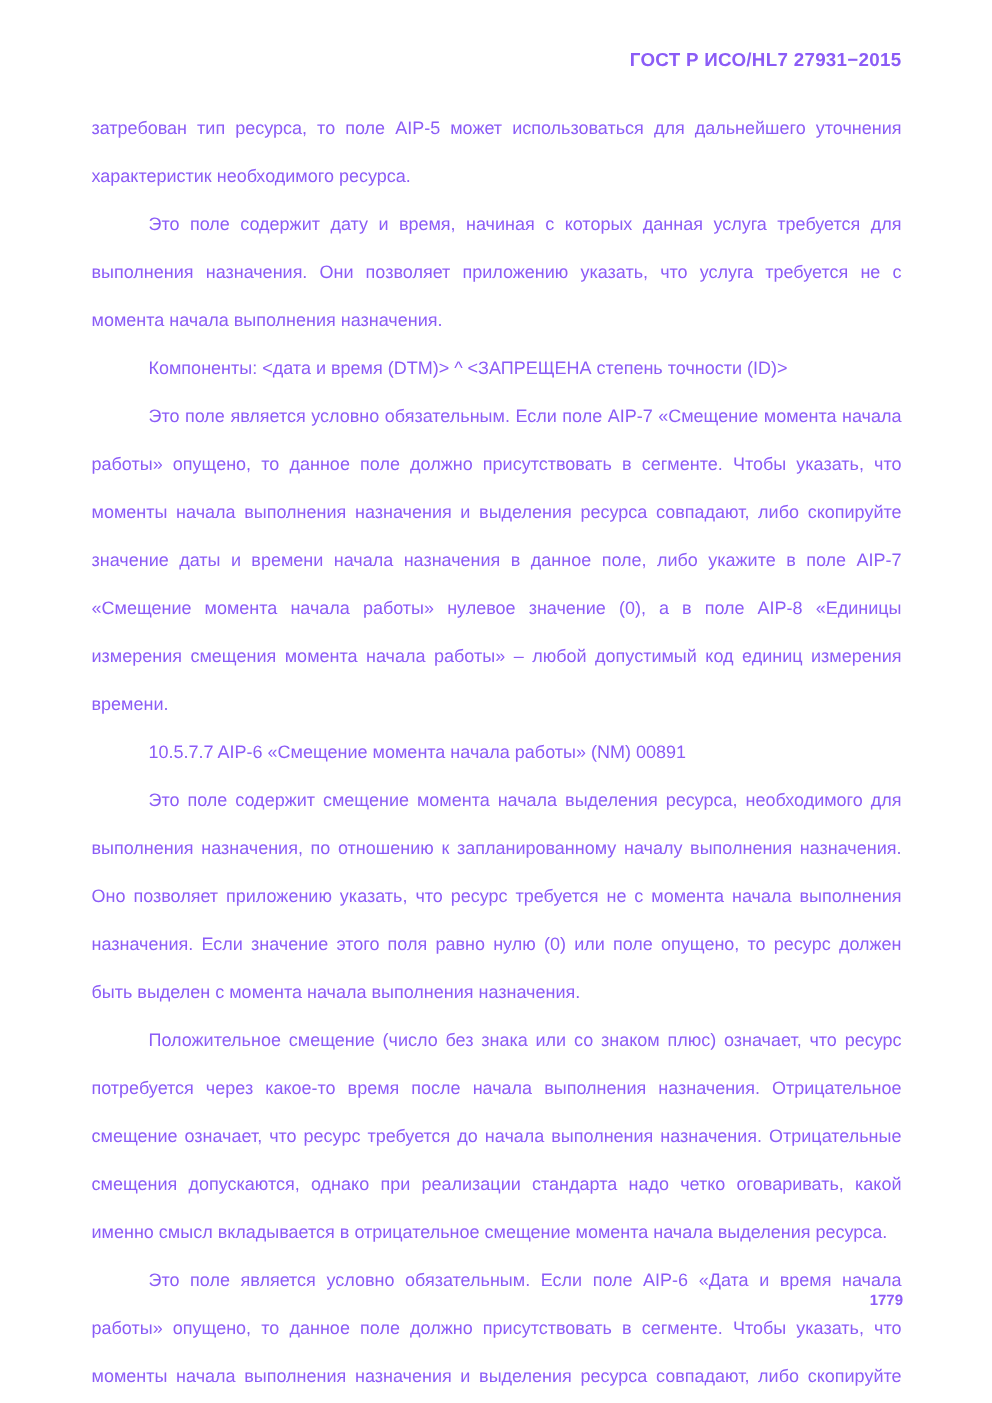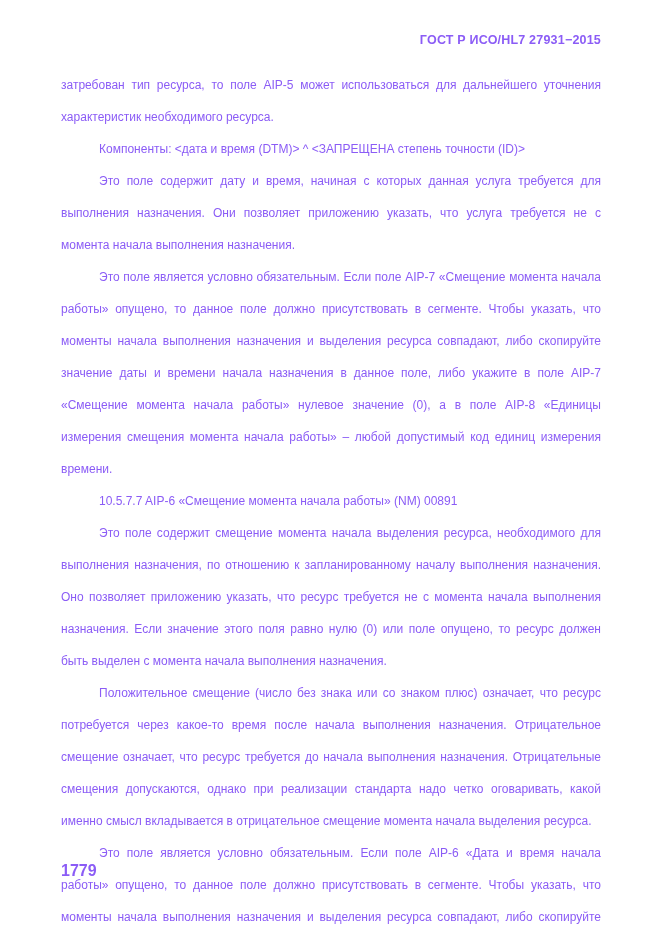--- a/index.html
+++ b/index.html
@@ -46,34 +46,35 @@
     text-indent: 38px;
   }
   .body-text p.continuation {
     text-indent: 0;
   }
   .page-number {
     position: absolute;
     top: 862px;
     left: 61px;
     width: 541px;
+    text-align: right;
     font-weight: bold;
-    font-size: 16px;
+    font-size: 10px;
   }
 </style>
 </head>
 <body>
 
 <div class="page">
   <div class="running-header">ГОСТ Р ИСО/HL7 27931−2015</div>
 
   <div class="body-text">
       <p class="continuation">затребован тип ресурса, то поле AIP-5 может использоваться для дальнейшего уточнения характеристик необходимого ресурса.</p>
+      <p class="indented">Это поле содержит дату и время, начиная с которых данная услуга требуется для выполнения назначения. Они позволяет приложению указать, что услуга требуется не с момента начала выполнения назначения.</p>
       <p class="indented">Компоненты: &lt;дата и время (DTM)&gt; ^ &lt;ЗАПРЕЩЕНА степень точности (ID)&gt;</p>
-      <p class="indented">Это поле содержит дату и время, начиная с которых данная услуга требуется для выполнения назначения. Они позволяет приложению указать, что услуга требуется не с момента начала выполнения назначения.</p>
       <p class="indented">Это поле является условно обязательным. Если поле AIP-7 «Смещение момента начала работы» опущено, то данное поле должно присутствовать в сегменте. Чтобы указать, что моменты начала выполнения назначения и выделения ресурса совпадают, либо скопируйте значение даты и времени начала назначения в данное поле, либо укажите в поле AIP-7 «Смещение момента начала работы» нулевое значение (0), а в поле AIP-8 «Единицы измерения смещения момента начала работы» – любой допустимый код единиц измерения времени.</p>
       <p class="indented">10.5.7.7 AIP-6 «Смещение момента начала работы» (NM) 00891</p>
       <p class="indented">Это поле содержит смещение момента начала выделения ресурса, необходимого для выполнения назначения, по отношению к запланированному началу выполнения назначения. Оно позволяет приложению указать, что ресурс требуется не с момента начала выполнения назначения. Если значение этого поля равно нулю (0) или поле опущено, то ресурс должен быть выделен с момента начала выполнения назначения.</p>
       <p class="indented">Положительное смещение (число без знака или со знаком плюс) означает, что ресурс потребуется через какое-то время после начала выполнения назначения. Отрицательное смещение означает, что ресурс требуется до начала выполнения назначения. Отрицательные смещения допускаются, однако при реализации стандарта надо четко оговаривать, какой именно смысл вкладывается в отрицательное смещение момента начала выделения ресурса.</p>
       <p class="indented">Это поле является условно обязательным. Если поле AIP-6 «Дата и время начала работы» опущено, то данное поле должно присутствовать в сегменте. Чтобы указать, что моменты начала выполнения назначения и выделения ресурса совпадают, либо скопируйте значение даты и времени начала назначения в поле AIP-6 «Дата и время начала работы», либо укажите в поле AIP-7 «Смещение момента начала работы» нулевое значение (0), а в поле AIL-8 «Единицы измерения смещения момента начала работы» – любой допустимый код единиц измерения времени.</p>
     </div>
 
   <div class="page-number">1779</div>
 </div>
 

